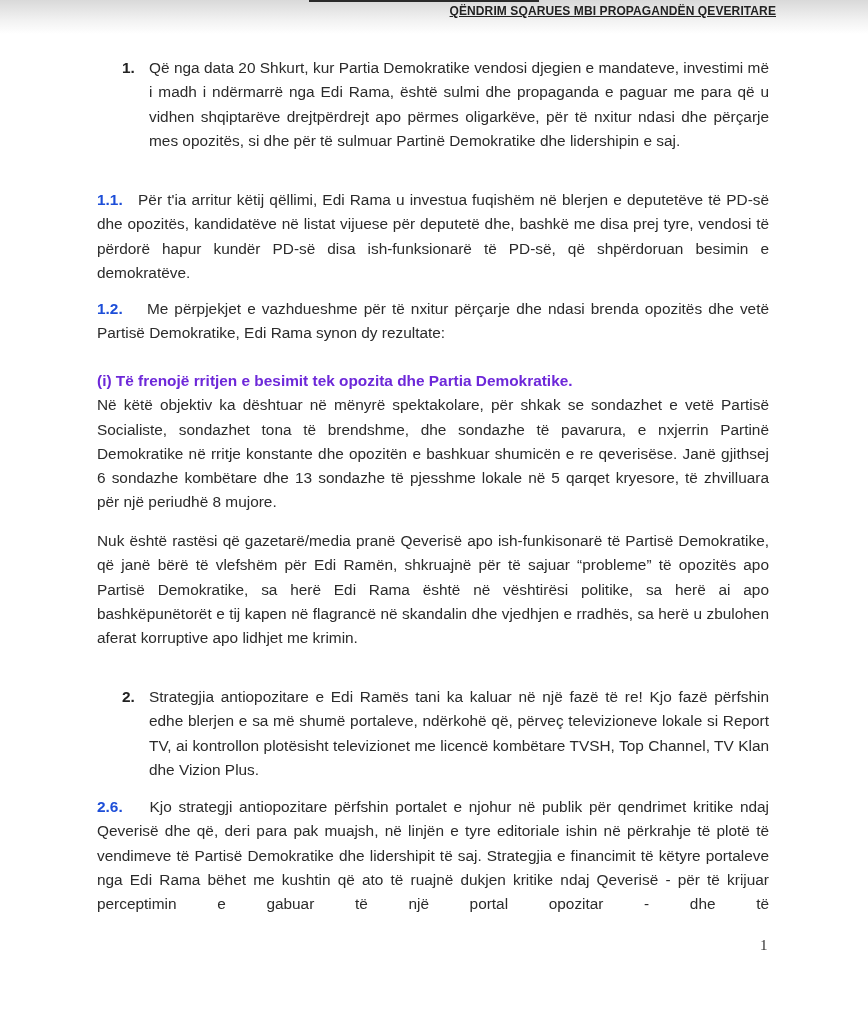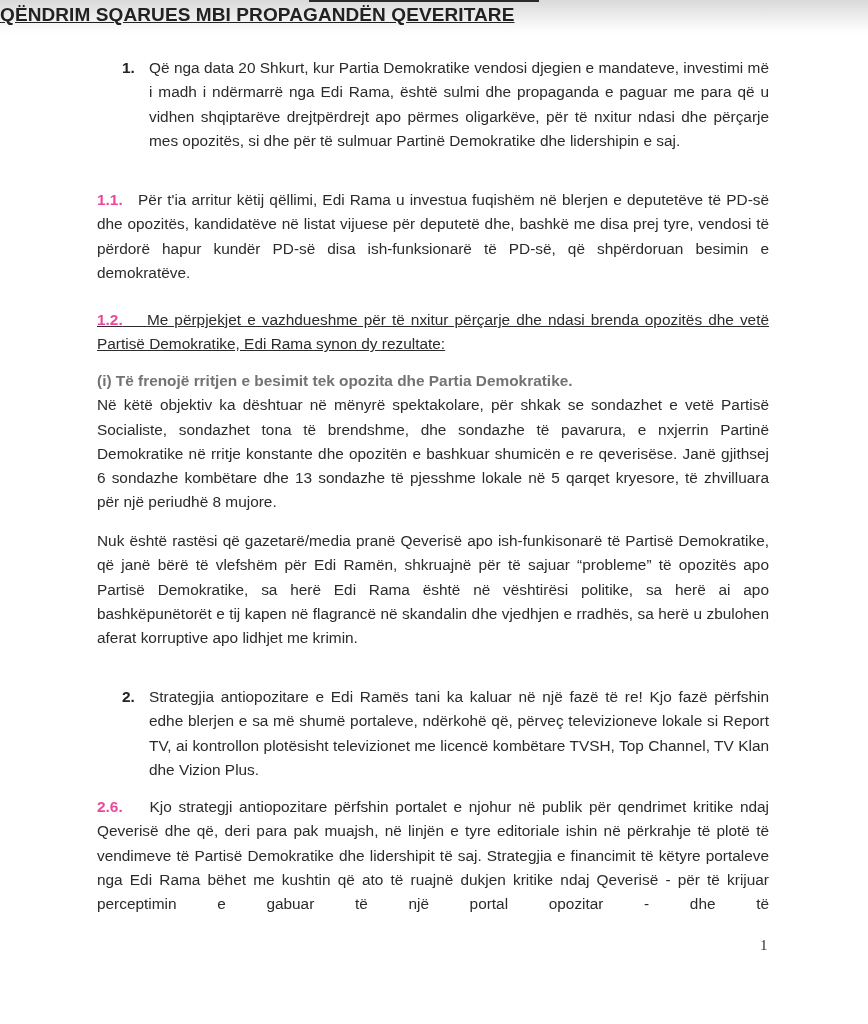--- a/index.html
+++ b/index.html
@@ -13,30 +13,30 @@
   .top-shade {
     position: absolute; left: 0; top: 0; width: 868px; height: 34px;
     background: linear-gradient(to bottom, #d9d9d9 0%, #f2f2f2 60%, #ffffff 100%);
   }
   .prev-underline {
     position: absolute; left: 309px; top: 0; width: 230px; height: 2px;
     background: #2a2a2a;
   }
   .title {
     position: absolute; left: 0; width: 776px; top: 4px;
-    text-align: left; font-weight: bold; font-size: 19px;
+    text-align: right; font-weight: bold; font-size: 12px;
     text-decoration: underline; letter-spacing: 0.1px; color: #222;
   }
   .para {
     position: absolute; font-size: 15.4px; line-height: 24.3px;
     text-align: justify; text-align-last: left; color: #2b2b2b;
   }
-  .para .num { font-weight: bold; color: #ec4899; margin-top: 12px; }
+  .para .num { font-weight: bold; color: #1d4ed8; margin-top: 12px; }
   .num-outdent { position: absolute; left: -27px; top: 0; font-weight: bold; color: #222; }
-  .subhead { font-weight: bold; color: #737373; }
+  .subhead { font-weight: bold; color: #6d28d9; }
   .page-number {
     position: absolute; left: 760px; top: 937px; font-family: "Liberation Serif", serif;
     font-size: 15px; color: #333;
   }
 </style>
 </head>
 <body>
 
 <div class="top-shade"></div>
 <div class="prev-underline"></div>
@@ -46,21 +46,21 @@
 <div class="para" style="left:149px; top:56px; width:620px;">
   <span class="num-outdent">1.</span>
   <span>Që nga data 20 Shkurt, kur Partia Demokratike vendosi djegien e mandateve, investimi më i madh i ndërmarrë nga Edi Rama, është sulmi dhe propaganda e paguar me para që u vidhen shqiptarëve drejtpërdrejt apo përmes oligarkëve, për të nxitur ndasi dhe përçarje mes opozitës, si dhe për të sulmuar Partinë Demokratike dhe lidershipin e saj.</span>
 </div>
 
 <div class="para" style="left:97px; top:188px; width:672px;">
   <span class="num">1.1.</span>&nbsp;&nbsp;
   <span>Për t'ia arritur këtij qëllimi, Edi Rama u investua fuqishëm në blerjen e deputetëve të PD-së dhe opozitës, kandidatëve në listat vijuese për deputetë dhe, bashkë me disa prej tyre, vendosi të përdorë hapur kundër PD-së disa ish-funksionarë të PD-së, që shpërdoruan besimin e demokratëve.</span>
 </div>
 
-<div class="para" style="left:97px; top:308px; width:672px;text-decoration:underline;">
+<div class="para" style="left:97px; top:297px; width:672px;">
   <span class="num">1.2.</span>&nbsp;&nbsp;&nbsp;
   <span>Me përpjekjet e vazhdueshme për të nxitur përçarje dhe ndasi brenda opozitës dhe vetë Partisë Demokratike, Edi Rama synon dy rezultate:</span>
 </div>
 
 <div class="para" style="left:97px; top:369px; width:672px;">
   <div class="subhead">(i) Të frenojë rritjen e besimit tek opozita dhe Partia Demokratike.</div>
   <div>Në këtë objektiv ka dështuar në mënyrë spektakolare, për shkak se sondazhet e vetë Partisë Socialiste, sondazhet tona të brendshme, dhe sondazhe të pavarura, e nxjerrin Partinë Demokratike në rritje konstante dhe opozitën e bashkuar shumicën e re qeverisëse. Janë gjithsej 6 sondazhe kombëtare dhe 13 sondazhe të pjesshme lokale në 5 qarqet kryesore, të zhvilluara për një periudhë 8 mujore.</div>
 </div>
 
 <div class="para" style="left:97px; top:529px; width:672px;">

